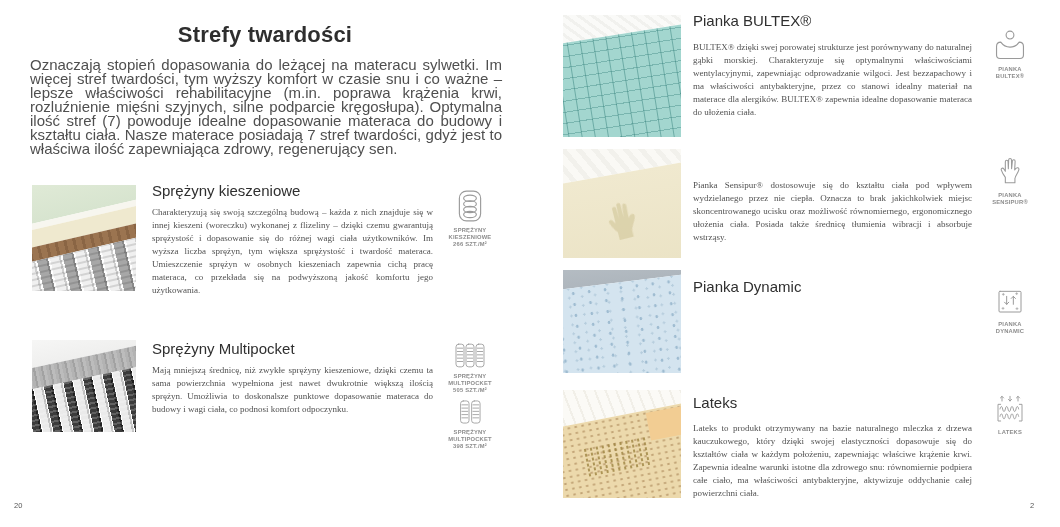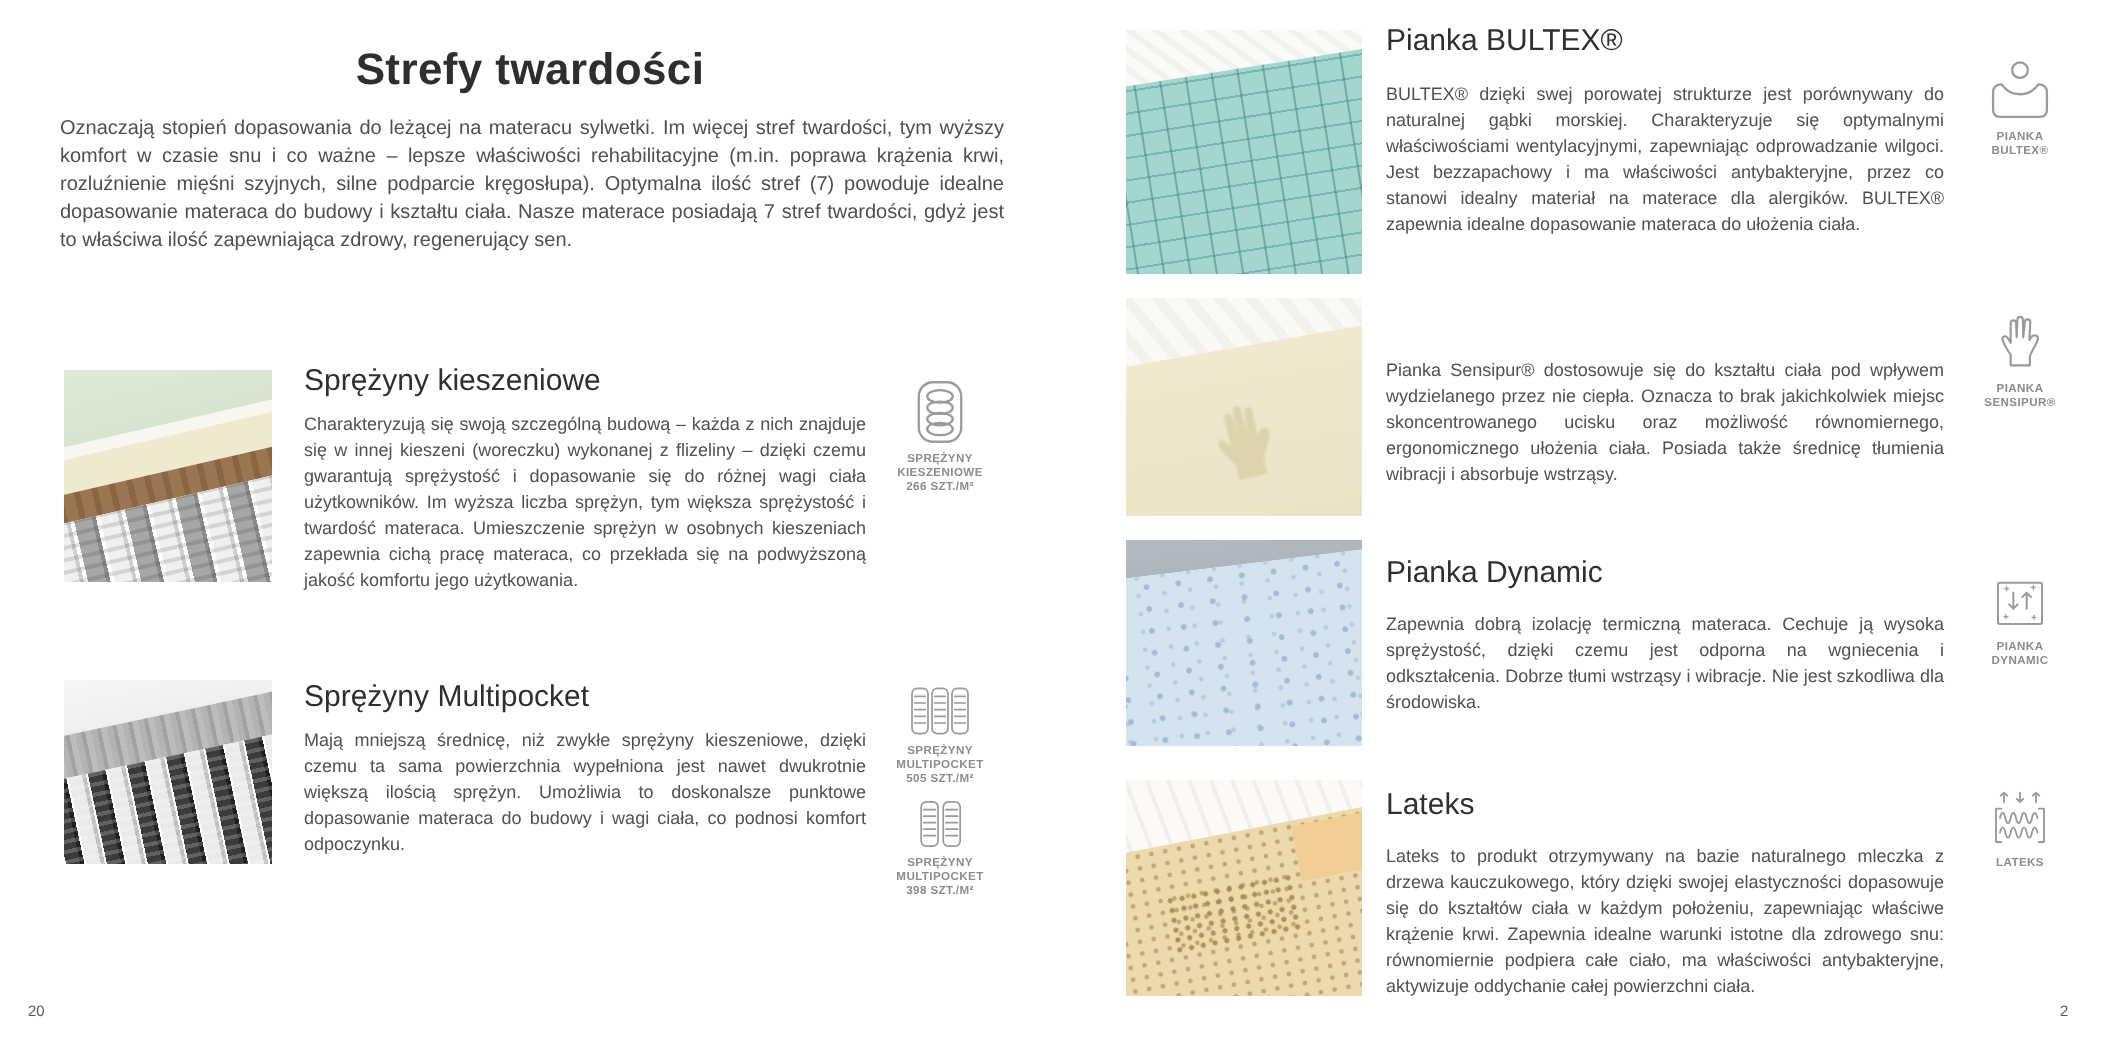--- a/index.html
+++ b/index.html
@@ -3,23 +3,23 @@
 <meta charset="utf-8">
 <style>
   html,body{margin:0;padding:0;background:#e8e8e8;}
   #spread{
     position:relative;width:1060px;height:527px;background:#ffffff;
     font-family:"Liberation Sans",sans-serif;color:#4a4a4a;overflow:hidden;
     margin:0 auto;
   }
   .abs{position:absolute;}
   .page-title{font-size:22px;font-weight:700;color:#2e2e2e;text-align:center;letter-spacing:.2px;}
-  .intro{font-size:10px;line-height:14px;text-align:justify;color:#4f4f4f;}
+  .intro{font-size:15px;line-height:14px;text-align:justify;color:#4f4f4f;}
   .sec-title{font-size:15px;font-weight:400;color:#2f2f2f;}
-  .sec-body{font-size:9px;line-height:13px;text-align:justify;color:#515151;}
+  .sec-body{font-size:9px;line-height:13px;text-align:justify;color:#515151;font-family:Liberation Serif, serif;}
   .page-num{font-size:7.5px;color:#555;}
 
   
   .badge{display:flex;flex-direction:column;align-items:center;text-align:center;}
   .badge svg{stroke:#9a9a9a;fill:none;stroke-linecap:round;stroke-linejoin:round;}
   .badge-label{font-size:5.8px;font-weight:700;color:#8c8c8c;line-height:7px;letter-spacing:.2px;margin-top:4px;text-transform:uppercase;}
   .badge-value{font-size:5.8px;font-weight:700;color:#8c8c8c;line-height:7px;letter-spacing:.2px;}
 
   
   .img{overflow:hidden;background:#fff;}
@@ -177,21 +177,20 @@
       <div class="badge-label">PIANKA SENSIPUR®</div>
     </div>
 
     <div class="abs img dyn" style="left:33px;top:270px;width:118px;height:103px;">
       <div class="rot">
         <div class="band dy-top"></div>
           <div class="band dy-foam"></div>
       </div>
     </div>
     <h2 class="abs sec-title" style="left:163px;top:278px;margin:0;">Pianka Dynamic</h2>
-    <p class="abs sec-body" style="left:163px;top:306px;width:279px;margin:0;">Zapewnia dobrą izolację termiczną materaca. Cechuje ją wysoka sprężystość, dzięki czemu jest odporna na wgniecenia i odkształcenia. Dobrze tłumi wstrząsy i wibracje. Nie jest szkodliwa dla środowiska.</p>
     <div class="abs badge" style="left:454px;top:285px;width:52px;">
       <svg width="34" height="32" viewBox="0 0 48 48" stroke-width="1.5">
         <rect x="7.5" y="9.5" width="33" height="31" rx="1.5"></rect>
         <path d="M19 17 v12 M15.8 25.8 19 29 22.2 25.8"></path>
         <path d="M29 29 V17 M25.8 20.2 29 17 32.2 20.2"></path>
         <path stroke-width="1" d="M12.5 14 h3 M14 12.5 v3 M32.5 13 h3 M34 11.5 v3 M12 35 h3 M13.5 33.5 v3 M33 35.5 h3 M34.5 34 v3"></path>
       </svg>
       <div class="badge-label">PIANKA DYNAMIC</div>
     </div>
 

